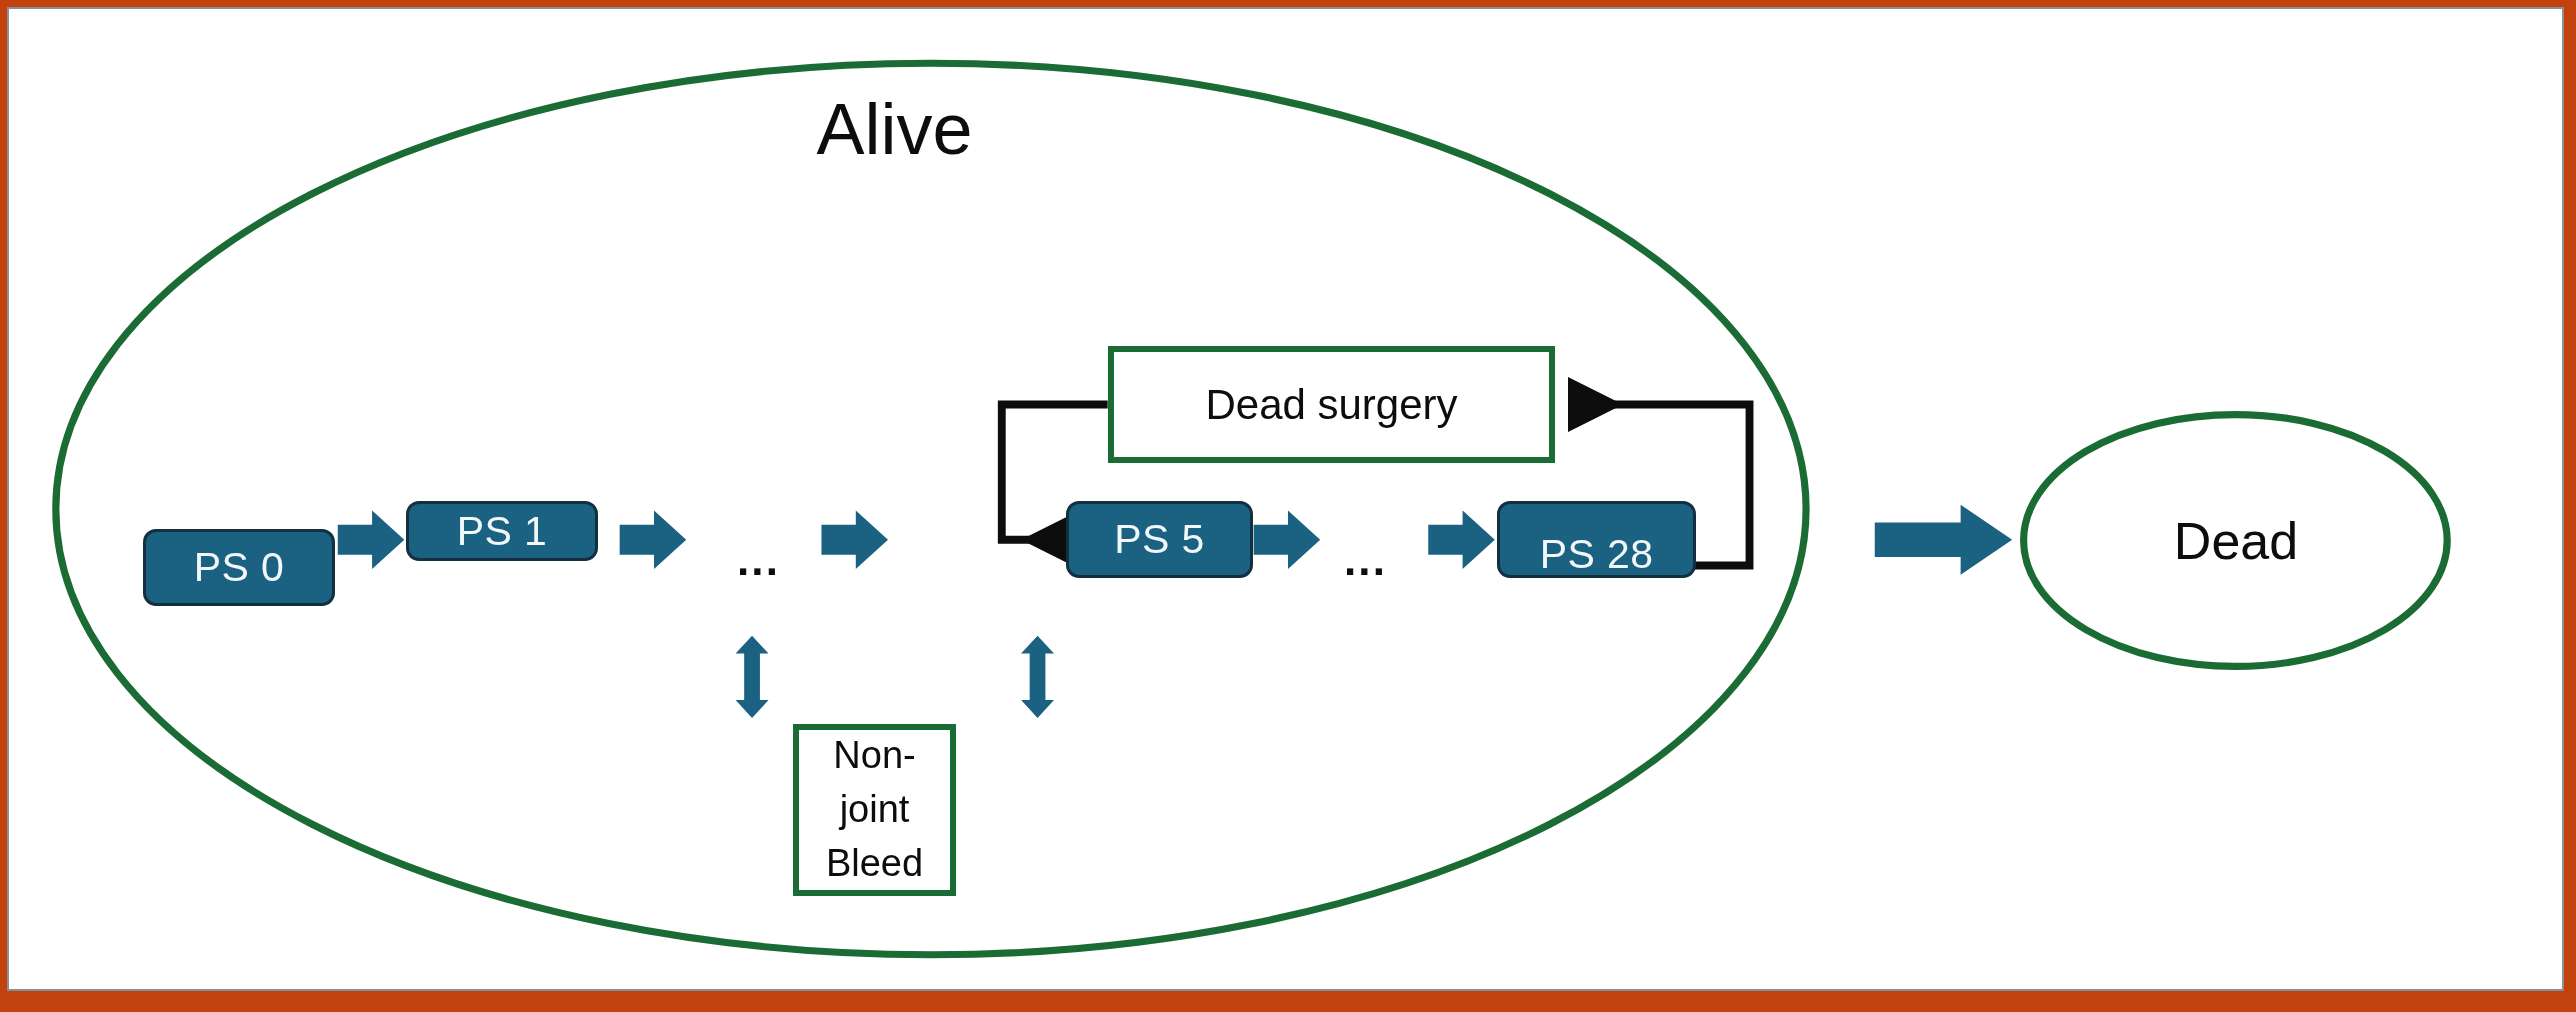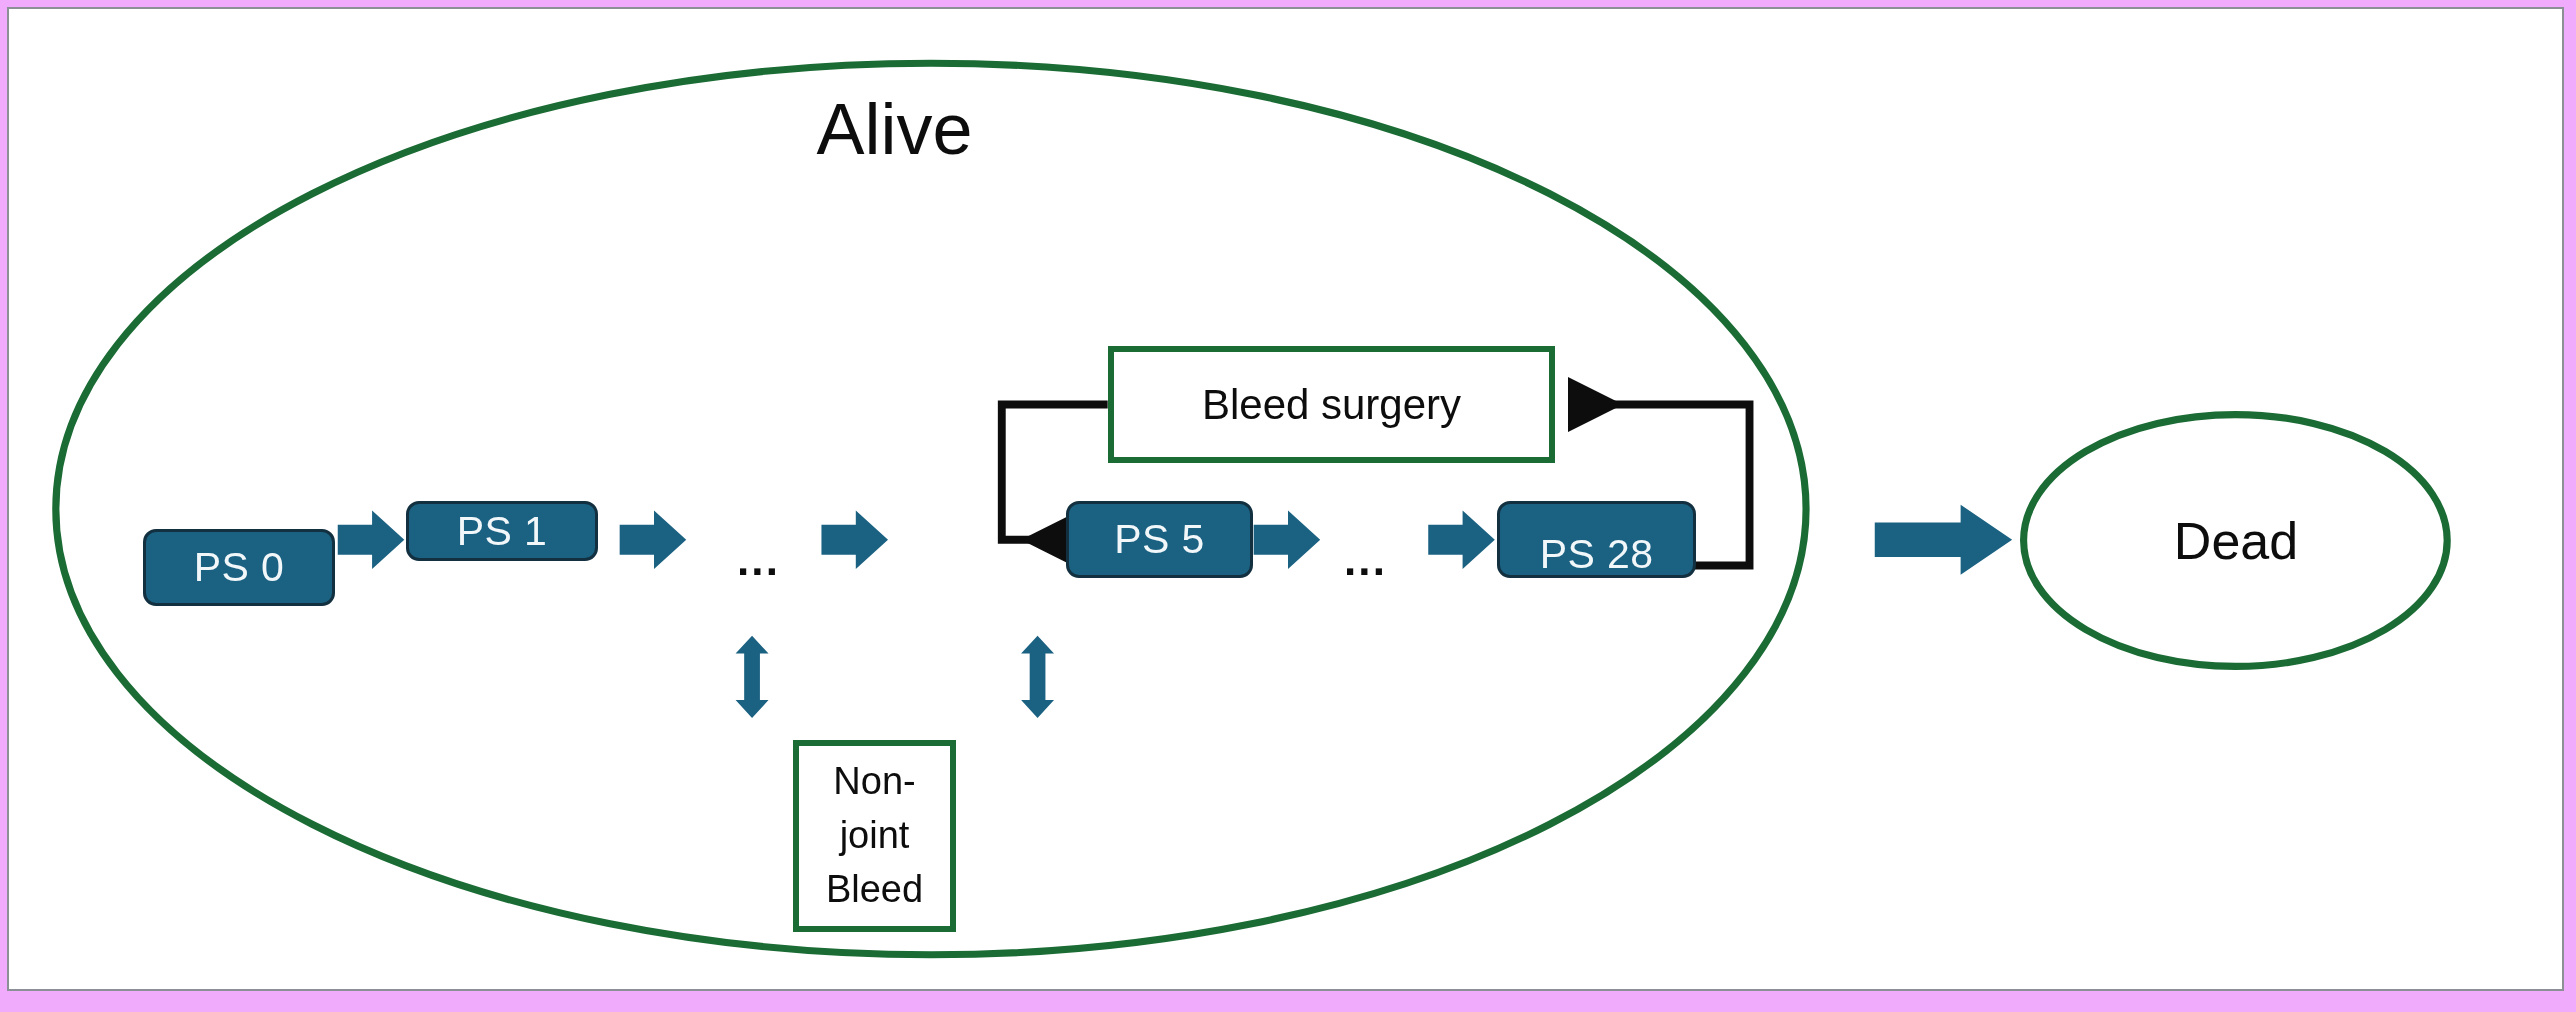--- a/index.html
+++ b/index.html
@@ -1,18 +1,18 @@
 <!DOCTYPE html>
 <html style="font-size:11.4px"><head>
 <meta charset="utf-8">
 <style>
   html,body{margin:0;padding:0;background:#ffffff;}
   body{width:2576px;height:1013px;overflow:hidden;
        font-family:"Liberation Sans", sans-serif;}
-  #canvas{position:relative;width:2576px;height:1013px;background:#f0abfc;}
+  #canvas{position:relative;width:2576px;height:1013px;background:#c2410c;}
   #frame{position:absolute;left:7.2px;top:7.2px;width:2557px;height:984px;
          border:2.1px solid #8b8f96;box-sizing:border-box;background:#ffffff;}
   svg#art{position:absolute;left:0;top:0;width:2576px;height:1013px;}
   .lbl{position:absolute;display:flex;align-items:center;justify-content:center;
        text-align:center;color:#0d0d0d;white-space:pre-line;}
   .psbox{position:absolute;box-sizing:border-box;border-radius:13px;
          background:#1a6182;border:3.6px solid #12303f;
          display:flex;align-items:center;justify-content:center;}
   .pstext{color:#f2f7fa;font-size:41px;letter-spacing:0.4px;line-height:1;}
   .greenbox{position:absolute;box-sizing:border-box;background:#ffffff;
@@ -90,23 +90,23 @@
   </div>
 
   <div class="psbox" style="left:1497px;top:501px;width:199px;height:77px;align-items:flex-end;">
     <span class="pstext">PS 28</span>
   </div>
 
   <div class="dots" style="left:737px;top:538px;">...</div>
   <div class="dots" style="left:1344px;top:538px;">...</div>
 
   <div class="greenbox" style="left:1108px;top:346px;width:447px;height:117px;">
-    <span style="font-size:42px;">Bleed surgery</span>
+    <span style="font-size:42px;">Dead surgery</span>
   </div>
 
 
-  <div class="greenbox" style="left:793px;top:740px;width:163px;height:192px;">
+  <div class="greenbox" style="left:793px;top:724px;width:163px;height:172px;">
     <span style="font-size:38px;">Non-joint
 Bleed</span>
   </div>
 
 </div>
 
 
 </body></html>

